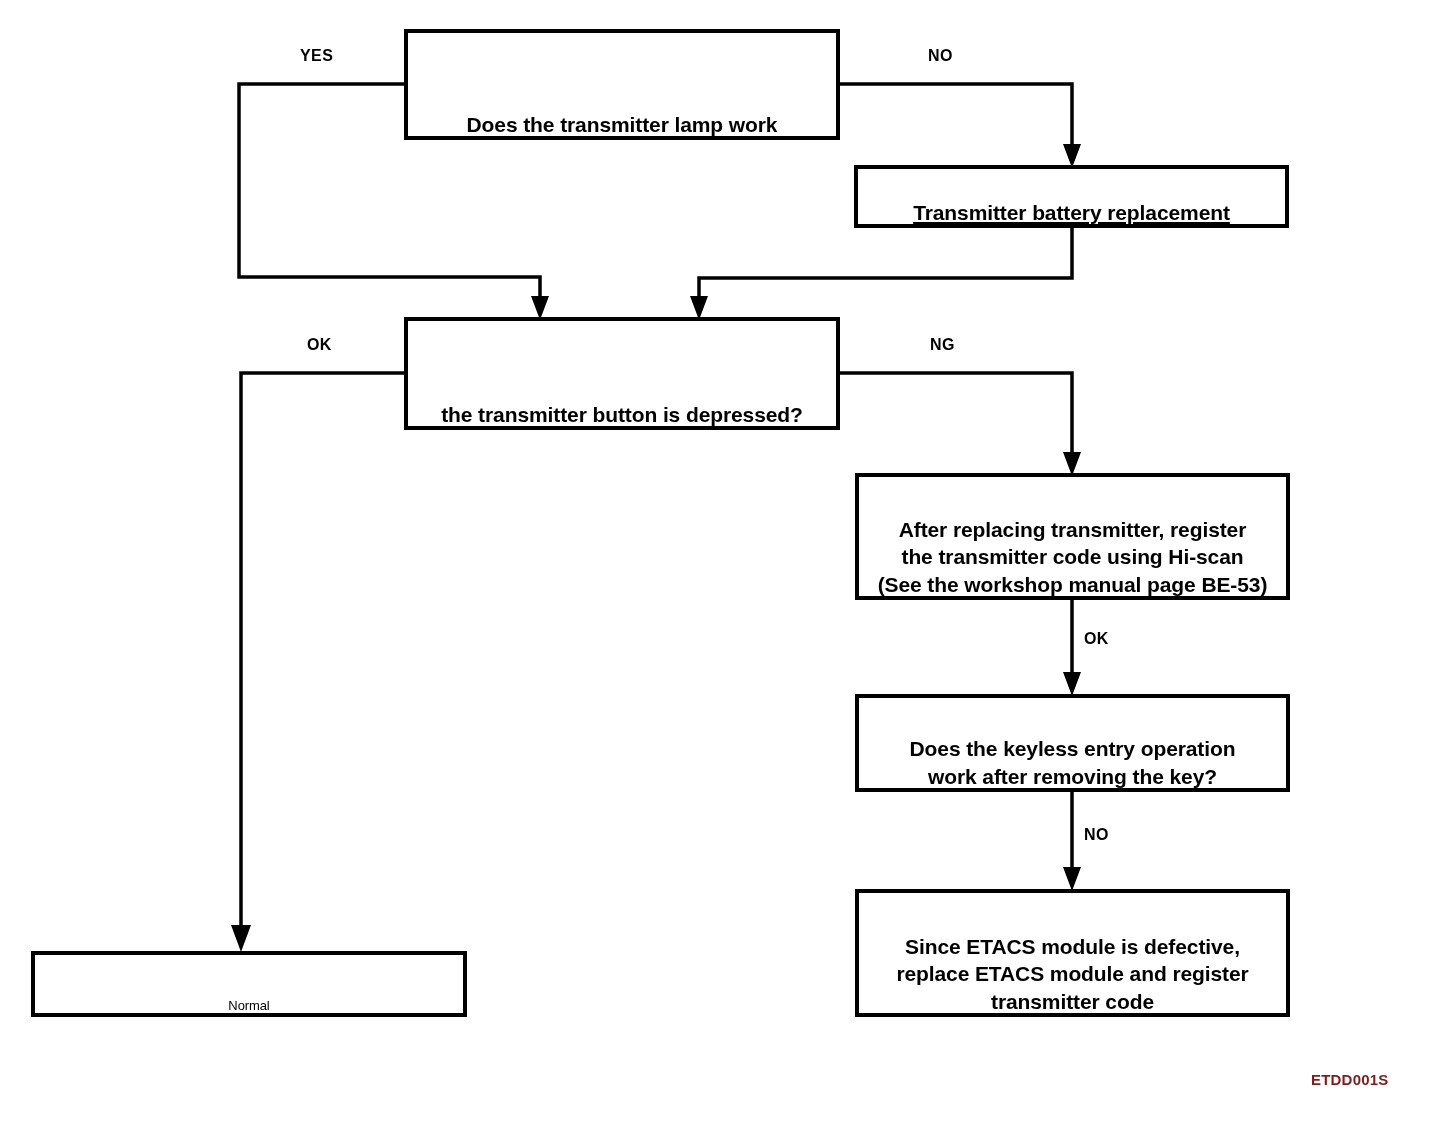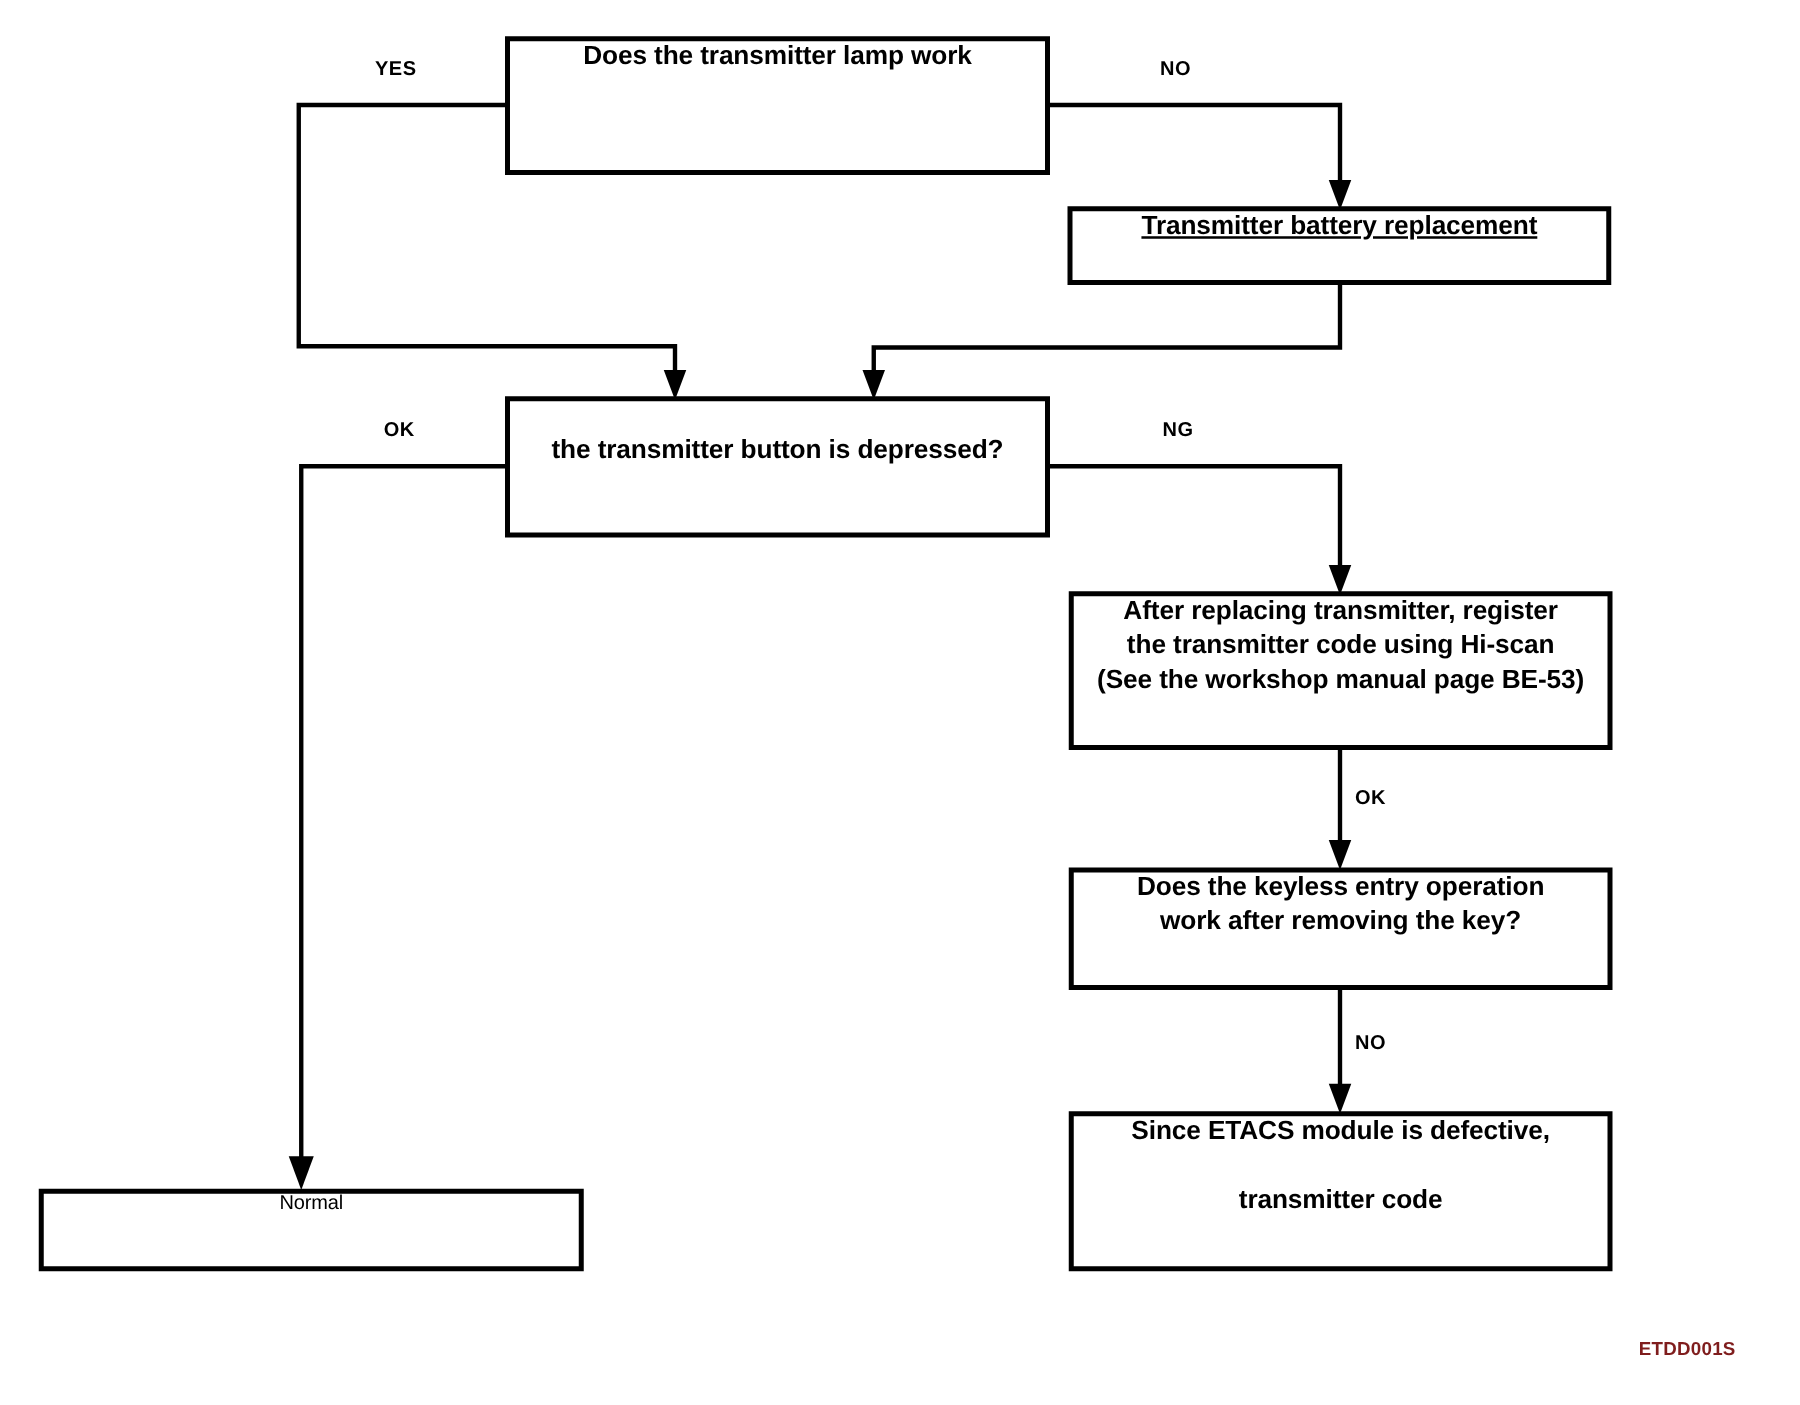--- a/index.html
+++ b/index.html
@@ -38,36 +38,36 @@
     fill: none;
     stroke-linecap: butt;
   }
   .arrow-head {
     fill: #000000;
     stroke: none;
   }
   .node-text {
     position: absolute;
     display: flex;
-    align-items: flex-start;
+    align-items: flex-end;
     justify-content: center;
     text-align: center;
     font-family: "Liberation Sans", sans-serif;
     font-size: 21px;
     font-weight: bold;
     line-height: 1.30;
     color: #000000;
     letter-spacing: -0.1px;
     box-sizing: border-box;
     padding: 0 6px;
     pointer-events: none;
   }
   .node-text.regular {
     font-weight: normal;
-    font-size: 16px;
+    font-size: 13px;
   }
   .edge-label {
     position: absolute;
     font-family: "Liberation Sans", sans-serif;
     font-size: 16px;
     font-weight: bold;
     color: #000000;
     letter-spacing: 0.4px;
     white-space: nowrap;
   }
@@ -148,21 +148,21 @@
   <div class="node-text" style="left:857px; top:696px; width:431px; height:94px;">
     <div>
       <span>Does the keyless entry operation</span><br>
       <span>work after removing the key?</span>
     </div>
   </div>
 
   <div class="node-text" style="left:857px; top:891px; width:431px; height:124px;">
     <div>
       <span>Since ETACS module is defective,</span><br>
-      <br>
+      <span>replace ETACS module and register</span><br>
       <span>transmitter code</span>
     </div>
   </div>
 
   <div class="node-text regular" style="left:33px; top:953px; width:432px; height:62px;">
     <div>
       <span>Normal</span>
     </div>
   </div>
 

